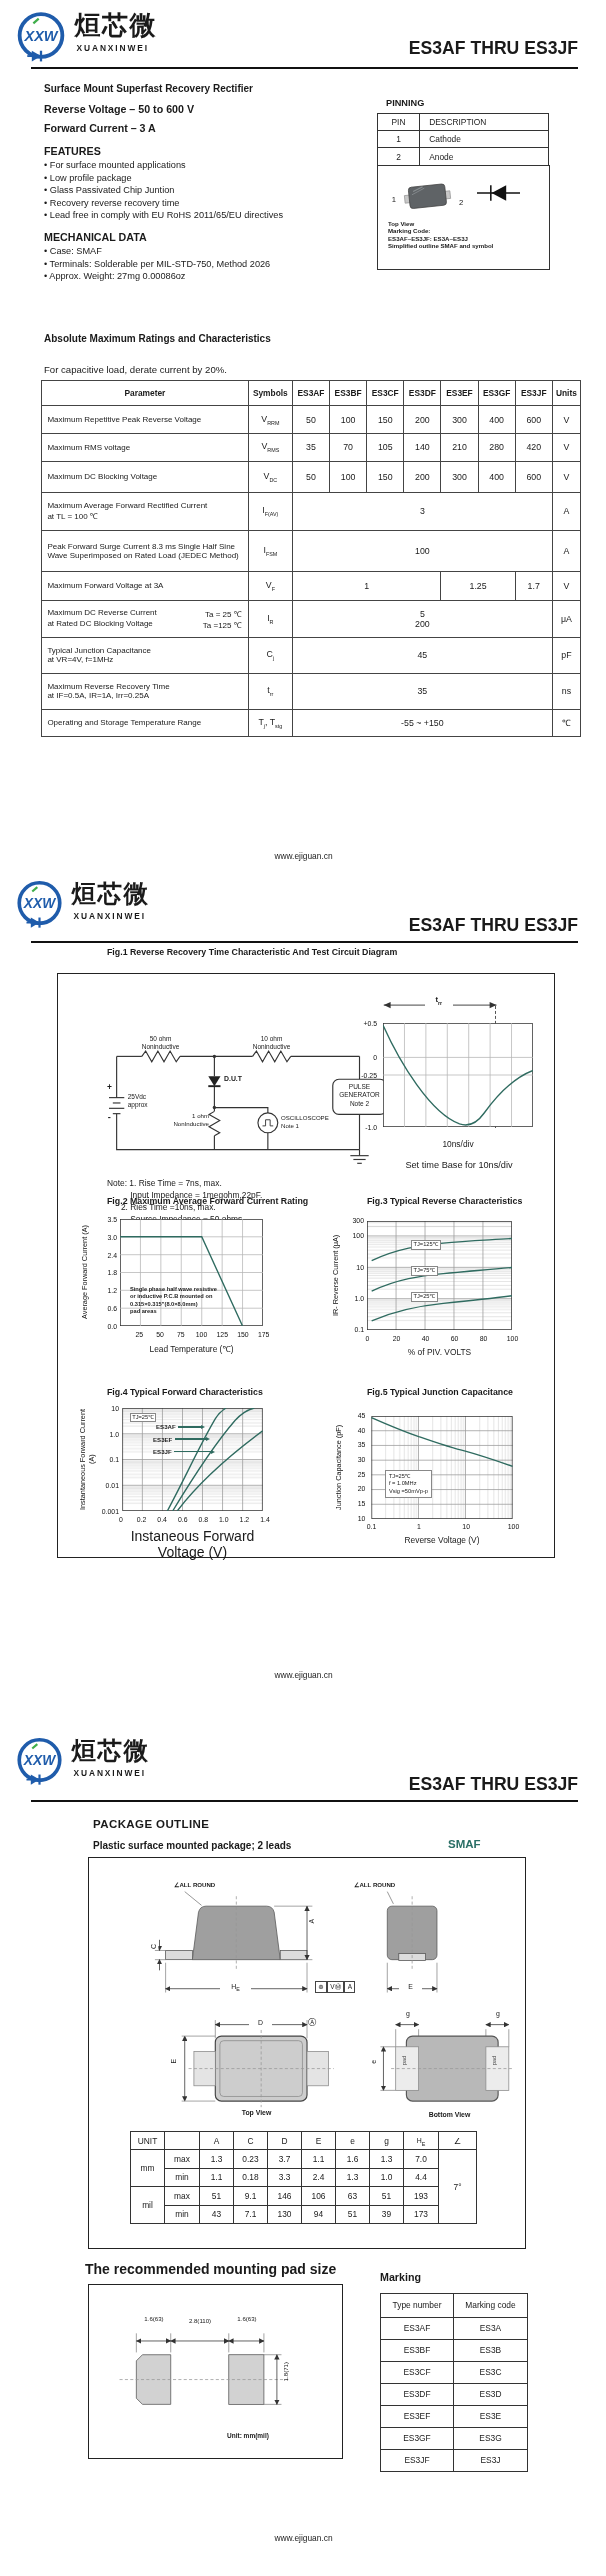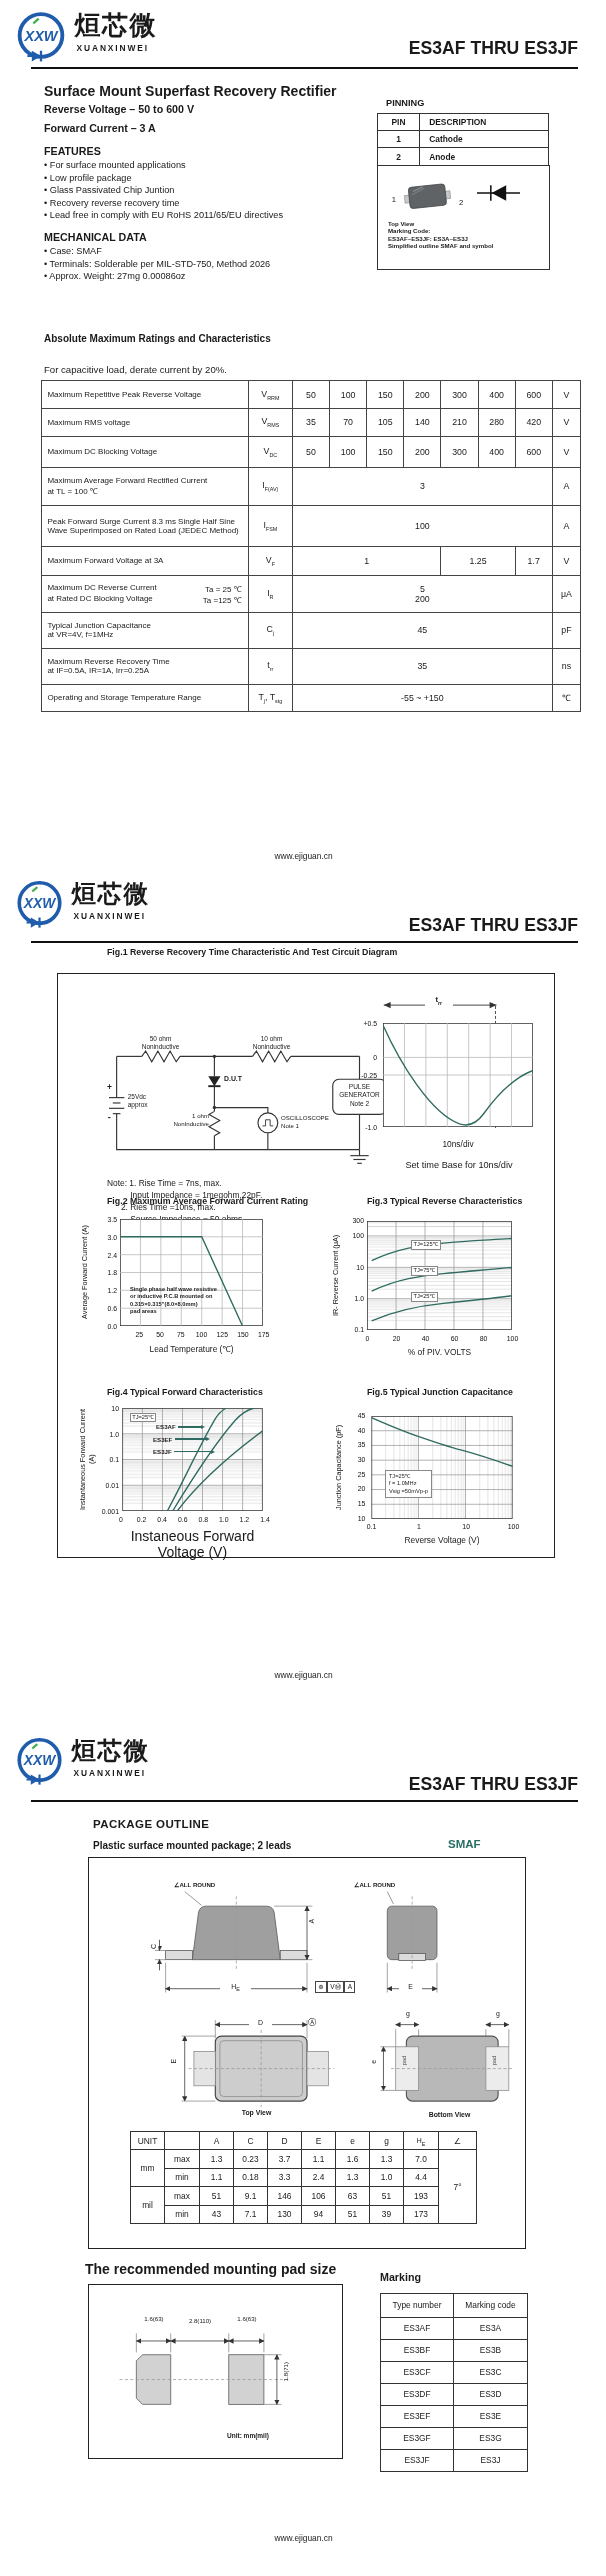--- a/index.html
+++ b/index.html
@@ -8,21 +8,21 @@
   .abs{position:absolute;}
   .b{font-weight:bold;}
   .ctr{text-align:center;}
   .rt{border-collapse:collapse;table-layout:fixed;}
   .rt td,.rt th{border:0.8px solid #444;font-size:8px;overflow:hidden;}
   .rt{border:1.5px solid #222;}
   .rt th{font-size:8.4px;}
   .rt td.c{text-align:center;font-size:8.8px;}
   .rt td.pl{padding-left:5.4px;}
   .pt{border-collapse:collapse;border:1.5px solid #333;}
-  .pt td,.pt th{border:0.8px solid #333;font-size:8.4px;font-weight:bold;}
+  .pt td,.pt th{border:0.8px solid #333;font-size:8.4px;font-weight:normal;}
   .mk{border-collapse:collapse;border:1.5px solid #333;}
   .mk td,.mk th{border:0.8px solid #333;font-size:8.4px;text-align:center;font-weight:normal;}
   .dm{border-collapse:collapse;border:1.5px solid #222;}
   .dm td,.dm th{border:0.8px solid #333;font-size:8.4px;text-align:center;font-weight:normal;}
   sub{font-size:5.4px;}
   .hr{position:absolute;left:31px;width:547px;height:2.3px;background:#111;}
   .bullet{font-size:9.2px;line-height:12.6px;}
   .bullet>div::before{content:"• ";}
   .tick{font-size:6.9px;line-height:9.2px;color:#111;}
   .vt{display:flex;flex-direction:column;justify-content:space-between;align-items:flex-end;}
@@ -55,21 +55,21 @@
         <polygon points="26,56 26,70 38,63" fill="#1f5cab"></polygon>
         <line x1="38" y1="56" x2="38" y2="70" stroke="#1f5cab" stroke-width="3"></line>
       </g>
     </svg>
     <div class="abs b" style="left:63px;top:0;font-size:26px;letter-spacing:1.5px">烜芯微</div>
     <div class="abs b" style="left:65px;top:35px;font-size:8.4px;letter-spacing:1.9px">XUANXINWEI</div>
   </div>
   <div class="abs b" style="left:306px;top:38px;width:272px;text-align:right;font-size:17.6px">ES3AF THRU ES3JF</div>
   <div class="hr" style="top:67px"></div>
 
-  <div class="abs b" style="left:44px;top:83px;font-size:14px">Surface Mount Superfast Recovery Rectifier</div>
+  <div class="abs b" style="left:44px;top:83px;font-size:10px">Surface Mount Superfast Recovery Rectifier</div>
   <div class="abs b" style="left:44px;top:103px;font-size:10.7px">Reverse Voltage – 50 to 600 V</div>
   <div class="abs b" style="left:44px;top:122px;font-size:10.7px">Forward Current – 3 A</div>
 
   <div class="abs b" style="left:44px;top:145px;font-size:10.7px">FEATURES</div>
   <div class="abs bullet" style="left:44px;top:159px;width:276px">
       <div>For surface mounted applications</div>
       <div>Low profile package</div>
       <div>Glass Passivated Chip Juntion</div>
       <div>Recovery reverse recovery time</div>
       <div>Lead free in comply with EU RoHS 2011/65/EU directives</div>
@@ -143,20 +143,32 @@
       <col style="width:37px">
         <col style="width:37px">
         <col style="width:37px">
         <col style="width:37px">
       <col style="width:37px">
         <col style="width:37px">
         <col style="width:37px">
         <col style="width:28px">
     </colgroup>
     <tbody>
+        <tr style="height:25px">
+      <th>Parameter</th>
+      <th>Symbols</th>
+      <th>ES3AF</th>
+      <th>ES3BF</th>
+      <th>ES3CF</th>
+      <th>ES3DF</th>
+      <th>ES3EF</th>
+      <th>ES3GF</th>
+      <th>ES3JF</th>
+      <th>Units</th>
+    </tr>
     <tr style="height:28px">
       <td class="pl">Maximum Repetitive Peak Reverse Voltage</td>
       <td class="c"><span>V</span><sub>RRM</sub></td>
       <td class="c">50</td>
       <td class="c">100</td>
       <td class="c">150</td>
       <td class="c">200</td>
       <td class="c">300</td>
       <td class="c">400</td>
       <td class="c">600</td>

